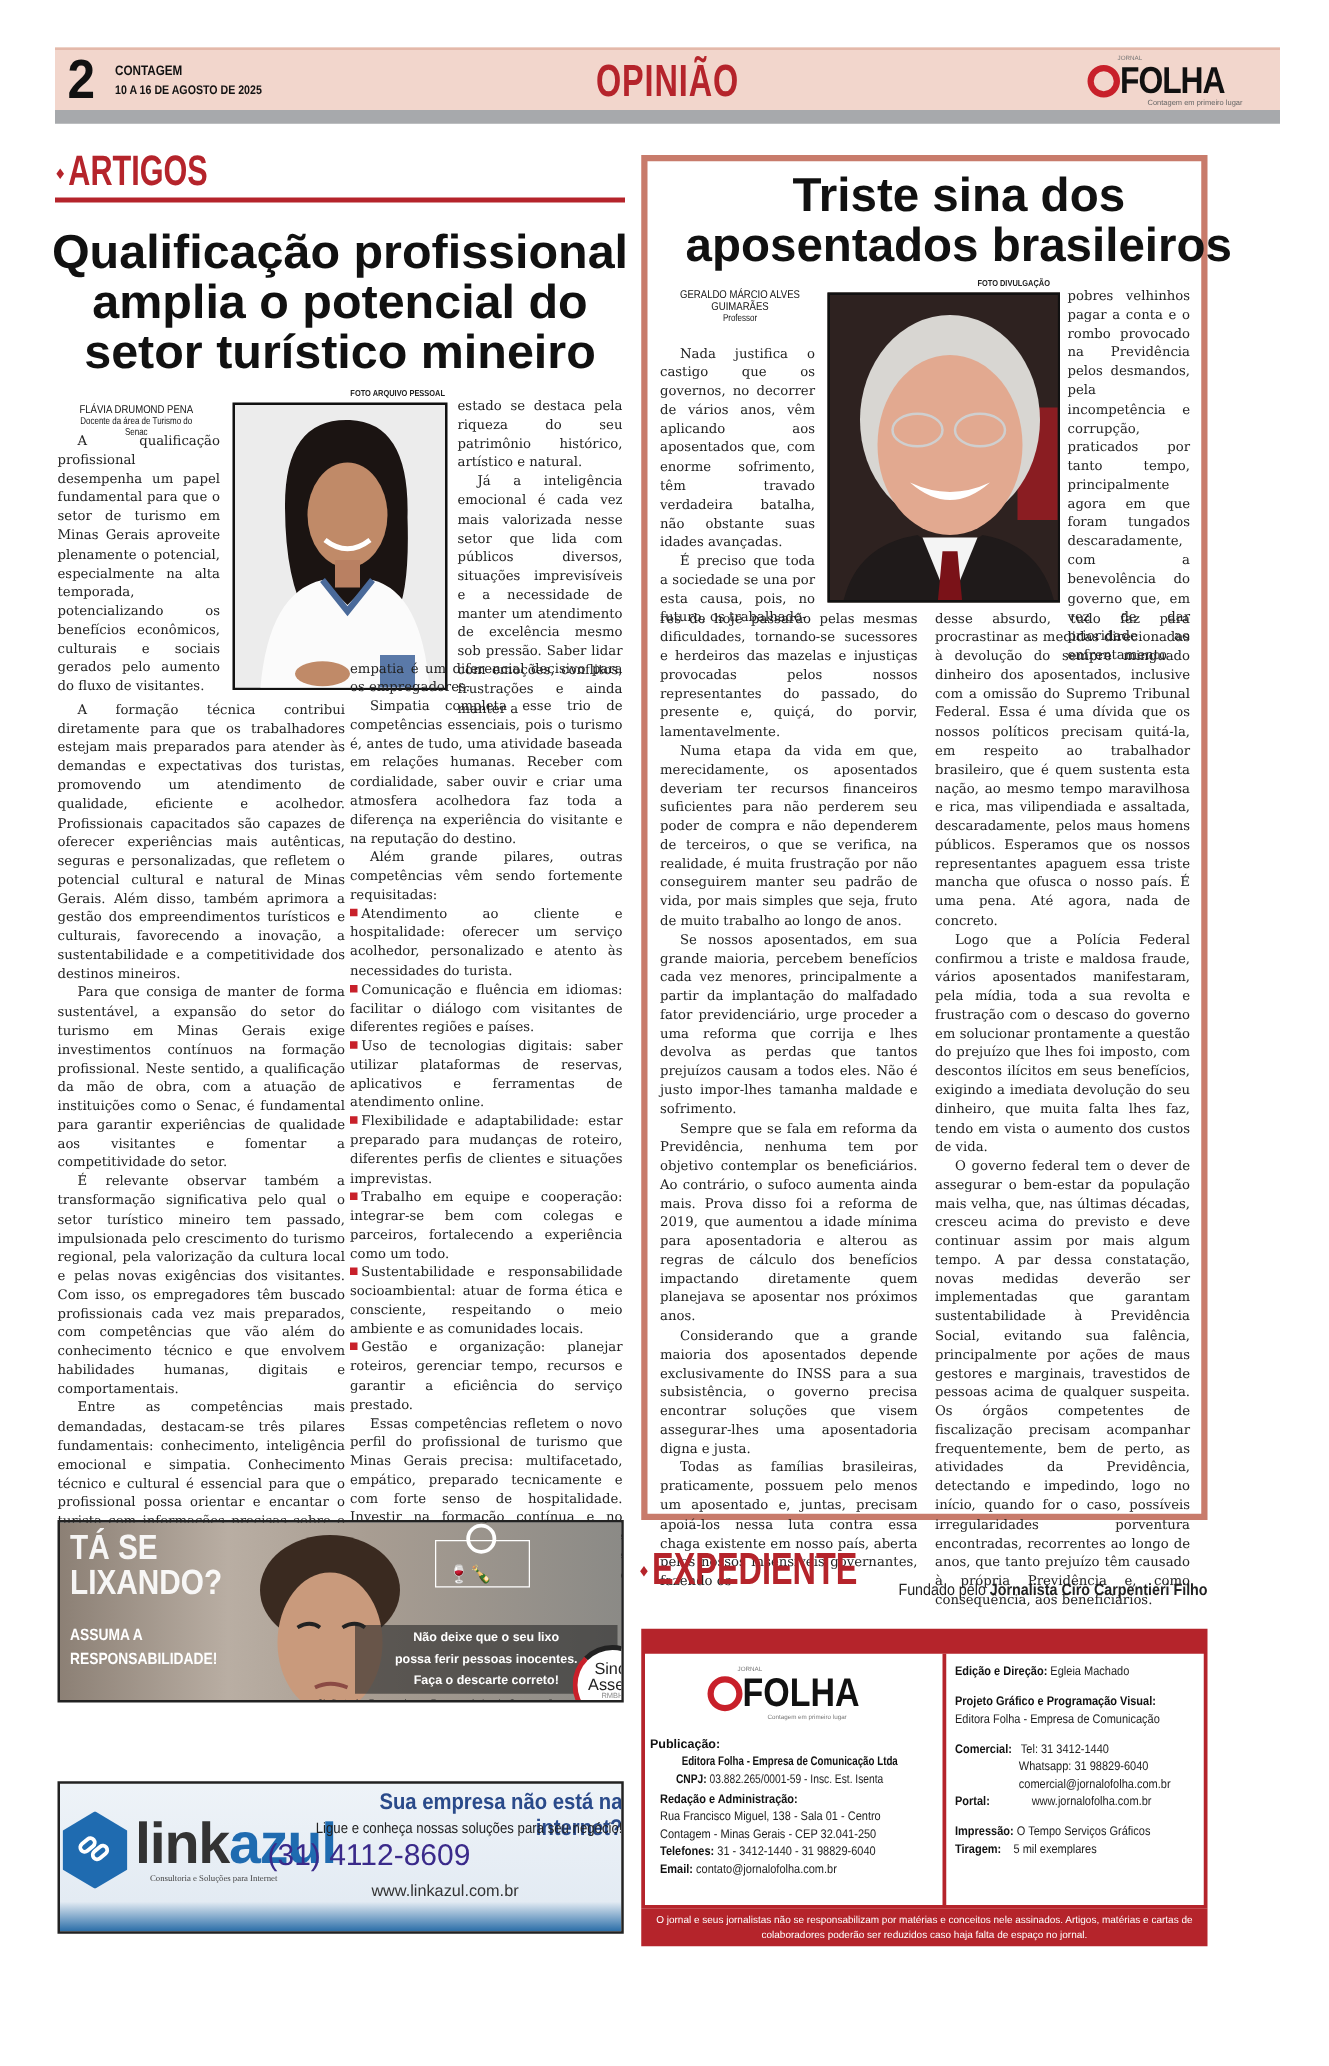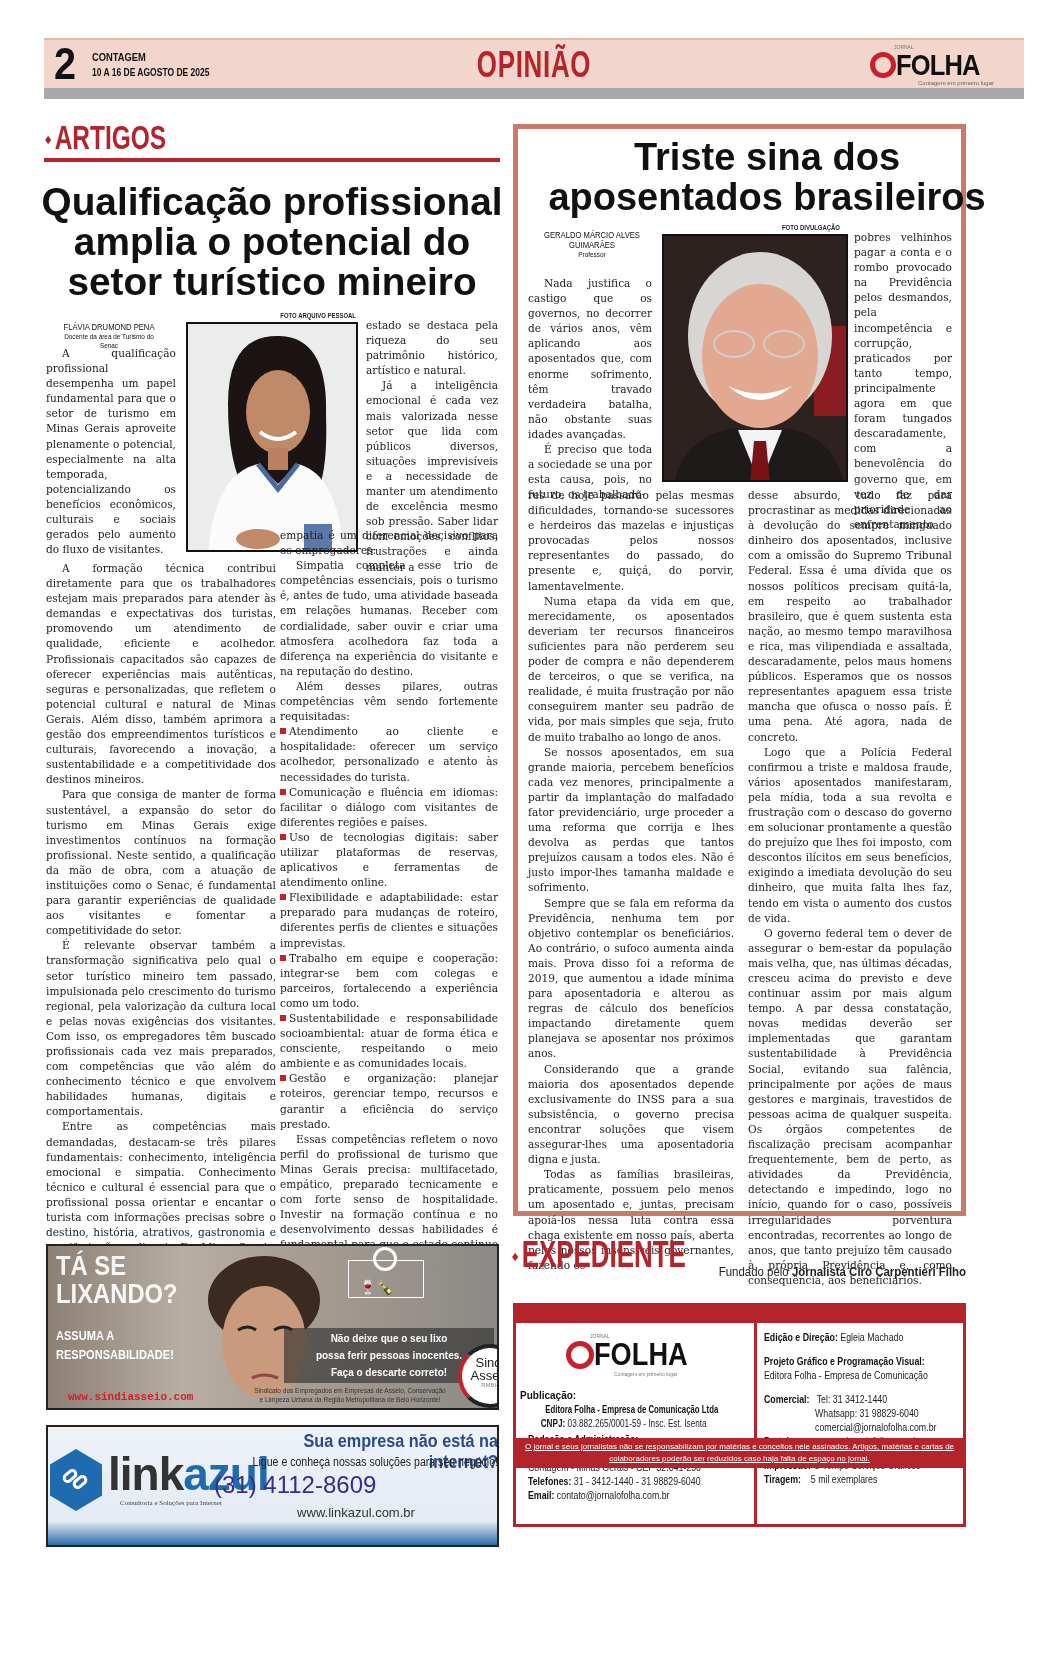--- a/index.html
+++ b/index.html
@@ -38,27 +38,27 @@
 
   .col { position: absolute; font-family: "DejaVu Serif", serif; font-size: 10.6px; line-height: 15.1px; text-align: justify; color: #222; hyphens: manual; }
   .col p { text-indent: 16px; }
   .col p.bullet { text-indent: 0; }
   .col .sq { display: inline-block; width: 6px; height: 6px; background: #c8202a; margin-right: 3px; vertical-align: 1px; }
 
   
   .box2 { position: absolute; left: 513px; top: 124px; width: 453px; height: 1092px; border: 5px solid #c87b6b; }
 
   
-  .ad1 { position: absolute; left: 46px; top: 1244px; width: 453px; height: 166px; border: 2px solid #222; overflow: hidden; background: linear-gradient(90deg, #8c8075 0%, #b9aea3 30%, #a89d92 55%, #8b8a86 100%); }
+  .ad1 { position: absolute; left: 46px; top: 1216px; width: 453px; height: 146px; border: 2px solid #222; overflow: hidden; background: linear-gradient(90deg, #8c8075 0%, #b9aea3 30%, #a89d92 55%, #8b8a86 100%); }
   .ad2 { position: absolute; left: 46px; top: 1425px; width: 453px; height: 122px; border: 2px solid #222; overflow: hidden; background: linear-gradient(180deg, #eef3f8 0%, #e3ebf3 80%, #2b6ea8 100%); }
 
   
   .exp-box { position: absolute; left: 513px; top: 1303px; width: 453px; height: 224px; border: 3px solid #b5242b; border-top: 20px solid #b5242b; background: #fff; }
   .exp-div { position: absolute; left: 238px; top: 0; bottom: 0; width: 3px; background: #b5242b; }
-  .exp-foot { position: absolute; left: 513px; top: 1438px; width: 453px; height: 30px; background: #b5242b; color: #fff; font-family: "Liberation Sans", sans-serif; font-size: 8px; line-height: 12px; text-align: center; padding-top: 3px; text-decoration: underline; }
+  .exp-foot { position: absolute; left: 513px; top: 1527px; width: 453px; height: 30px; background: #b5242b; color: #fff; font-family: "Liberation Sans", sans-serif; font-size: 8px; line-height: 12px; text-align: center; padding-top: 3px; }
   .exp-txt { font-family: "Liberation Sans", sans-serif; font-size: 10px; color: #222; line-height: 14px; transform: scaleX(0.88); transform-origin: left; white-space: nowrap; }
   .exp-txt b { font-weight: bold; color: #111; }
 </style>
 </head>
 <body>
 
 <div class="header">
   <div class="page-num">2</div>
   <div class="city">CONTAGEM</div>
   <div class="date">10 A 16 DE AGOSTO DE 2025</div>
@@ -109,21 +109,21 @@
   <p>Entre as competências mais demandadas, destacam-se três pilares fundamentais: conhecimento, inteligência emocional e simpatia. Conhecimento técnico e cultural é essencial para que o profissional possa orientar e encantar o turista com informações precisas sobre o destino, história, atrativos, gastronomia e manifestações culturais. Em Minas Gerais, esse aspecto ganha ainda mais importância, já que o</p>
 </div>
 
 <div class="col" style="left:366px; top:318px; width:132px;">
   <p style="text-indent:0">estado se destaca pela riqueza do seu patrimônio histórico, artístico e natural.</p>
   <p>Já a inteligência emocional é cada vez mais valorizada nesse setor que lida com públicos diversos, situações imprevisíveis e a necessidade de manter um atendimento de excelência mesmo sob pressão. Saber lidar com emoções, conflitos, frustrações e ainda manter a</p>
 </div>
 <div class="col" style="left:280px; top:528px; width:218px;">
   <p style="text-indent:0">empatia é um diferencial decisivo para os empregadores.</p>
   <p>Simpatia completa esse trio de competências essenciais, pois o turismo é, antes de tudo, uma atividade baseada em relações humanas. Receber com cordialidade, saber ouvir e criar uma atmosfera acolhedora faz toda a diferença na experiência do visitante e na reputação do destino.</p>
-  <p>Além desses pilares, outras competências vêm sendo fortemente requisitadas:</p>
+  <p>Além grande pilares, outras competências vêm sendo fortemente requisitadas:</p>
   <p class="bullet"><span class="sq"></span><span>Atendimento ao cliente e hospitalidade: oferecer um serviço acolhedor, personalizado e atento às necessidades do turista.</span></p>
   <p class="bullet"><span class="sq"></span><span>Comunicação e fluência em idiomas: facilitar o diálogo com visitantes de diferentes regiões e países.</span></p>
   <p class="bullet"><span class="sq"></span><span>Uso de tecnologias digitais: saber utilizar plataformas de reservas, aplicativos e ferramentas de atendimento online.</span></p>
   <p class="bullet"><span class="sq"></span><span>Flexibilidade e adaptabilidade: estar preparado para mudanças de roteiro, diferentes perfis de clientes e situações imprevistas.</span></p>
   <p class="bullet"><span class="sq"></span><span>Trabalho em equipe e cooperação: integrar-se bem com colegas e parceiros, fortalecendo a experiência como um todo.</span></p>
   <p class="bullet"><span class="sq"></span><span>Sustentabilidade e responsabilidade socioambiental: atuar de forma ética e consciente, respeitando o meio ambiente e as comunidades locais.</span></p>
   <p class="bullet"><span class="sq"></span><span>Gestão e organização: planejar roteiros, gerenciar tempo, recursos e garantir a eficiência do serviço prestado.</span></p>
   <p>Essas competências refletem o novo perfil do profissional de turismo que Minas Gerais precisa: multifacetado, empático, preparado tecnicamente e com forte senso de hospitalidade. Investir na formação contínua e no desenvolvimento dessas habilidades é fundamental para que o estado continue crescendo como destino turístico competitivo, acolhedor e sustentável.</p>
 </div>
 

